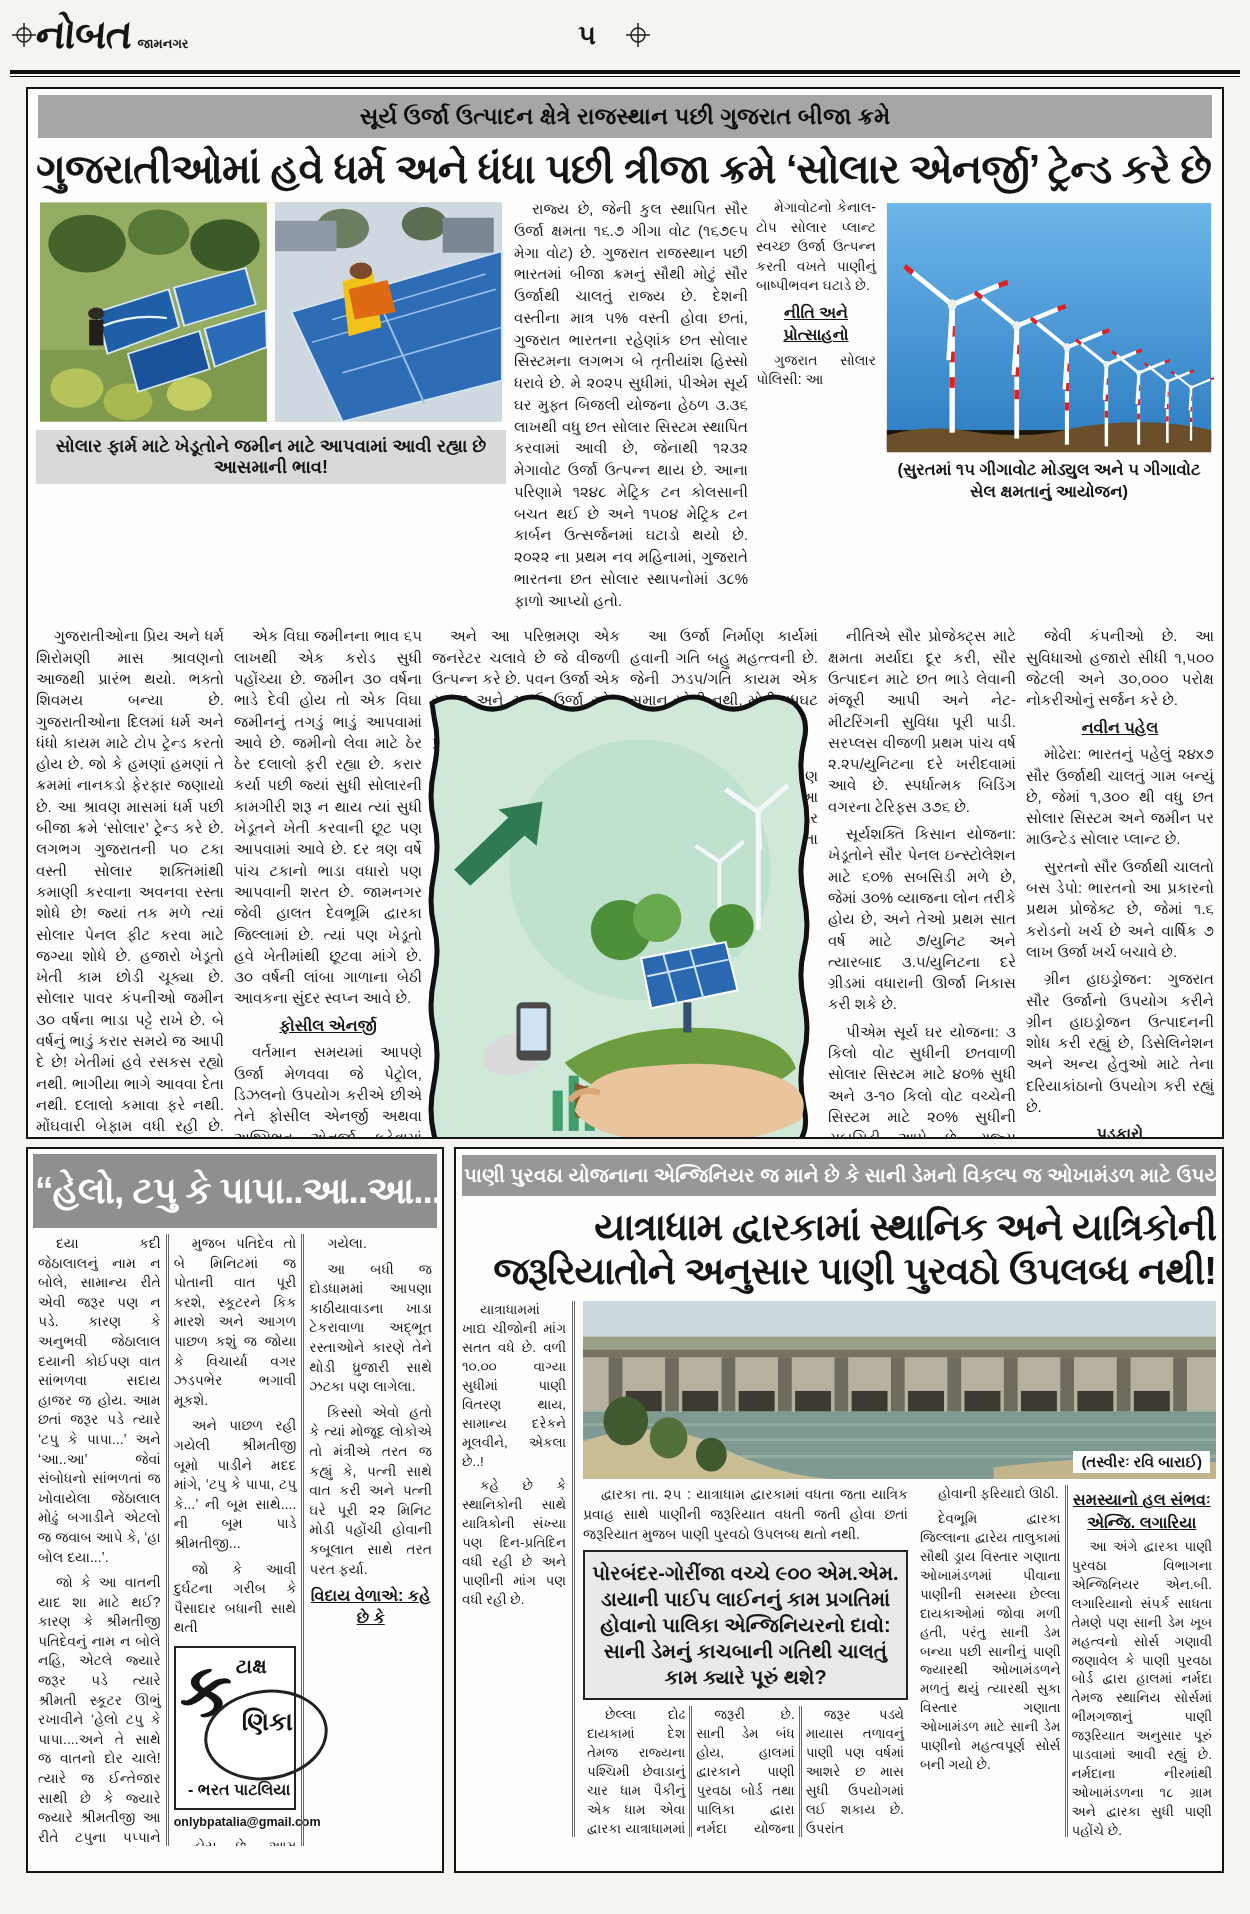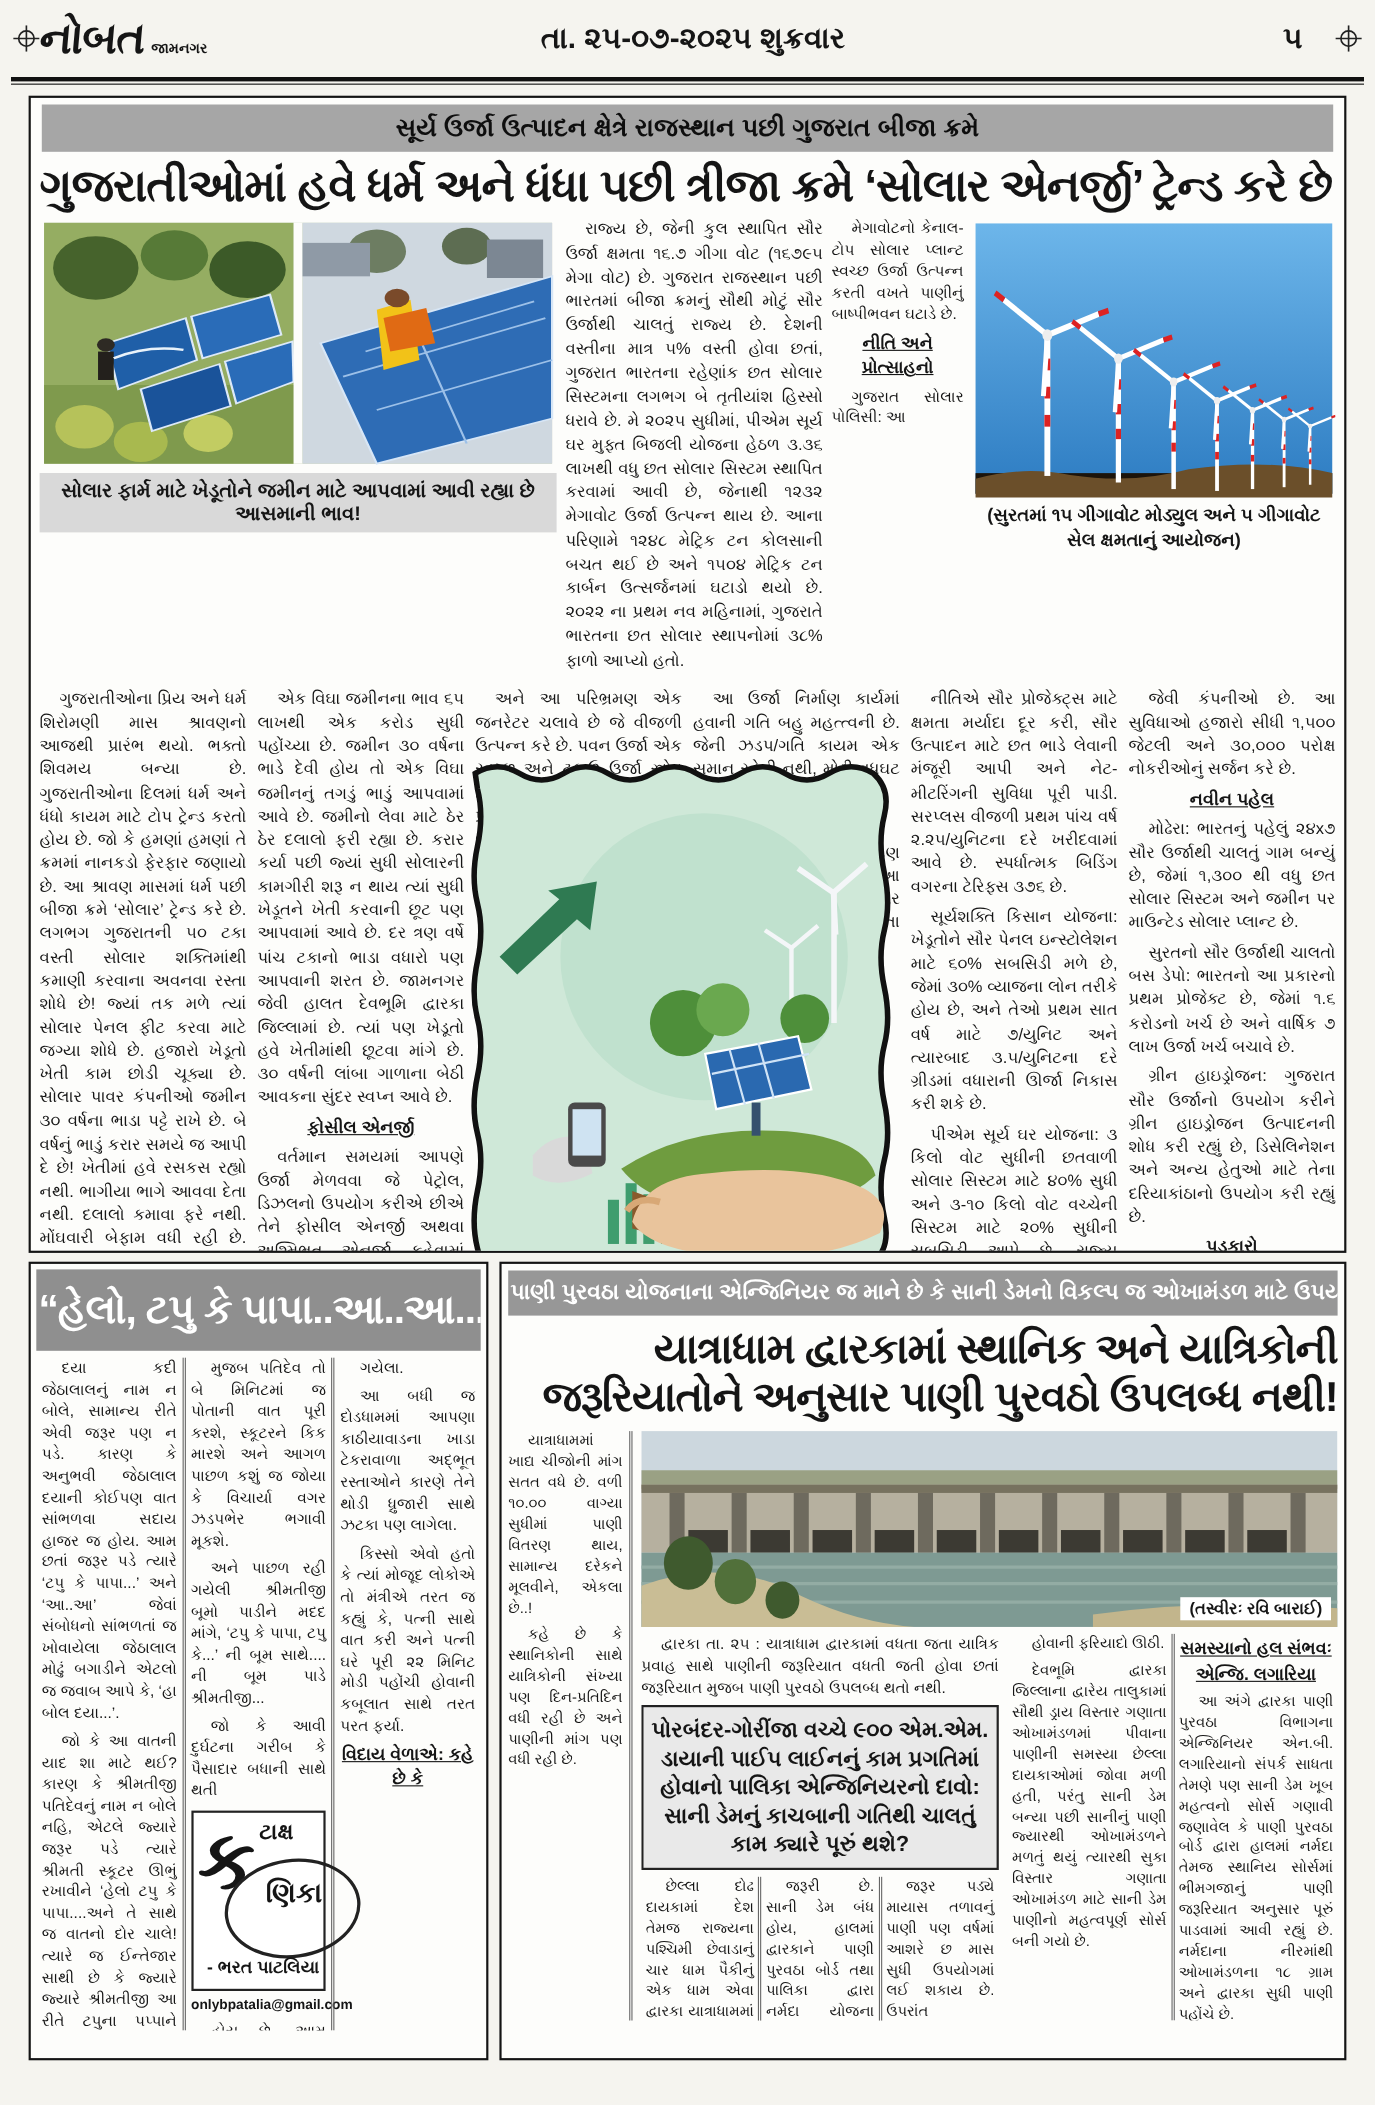--- a/index.html
+++ b/index.html
@@ -70,21 +70,20 @@
 
 <div class="masthead">
   <svg class="regmark" viewBox="0 0 24 24">
       <circle cx="12" cy="12" r="7" fill="none" stroke="#222" stroke-width="1.5"></circle>
       <path d="M12 0v24M0 12h24" stroke="#222" stroke-width="1.5"></path>
     </svg>
   <div class="logo-block">
     <span class="logo-text">નોબત</span>
     <span class="logo-sub">જામનગર</span>
   </div>
-  <div class="mdate">તા. ૨૫-૦૭-૨૦૨૫ શુક્રવાર</div>
   <div class="pageno">૫</div>
   <svg class="regmark" viewBox="0 0 24 24">
       <circle cx="12" cy="12" r="7" fill="none" stroke="#222" stroke-width="1.5"></circle>
       <path d="M12 0v24M0 12h24" stroke="#222" stroke-width="1.5"></path>
     </svg>
 </div>
 <div class="rule"></div>
 <div class="rule2"></div>
 
 <div class="art1">

